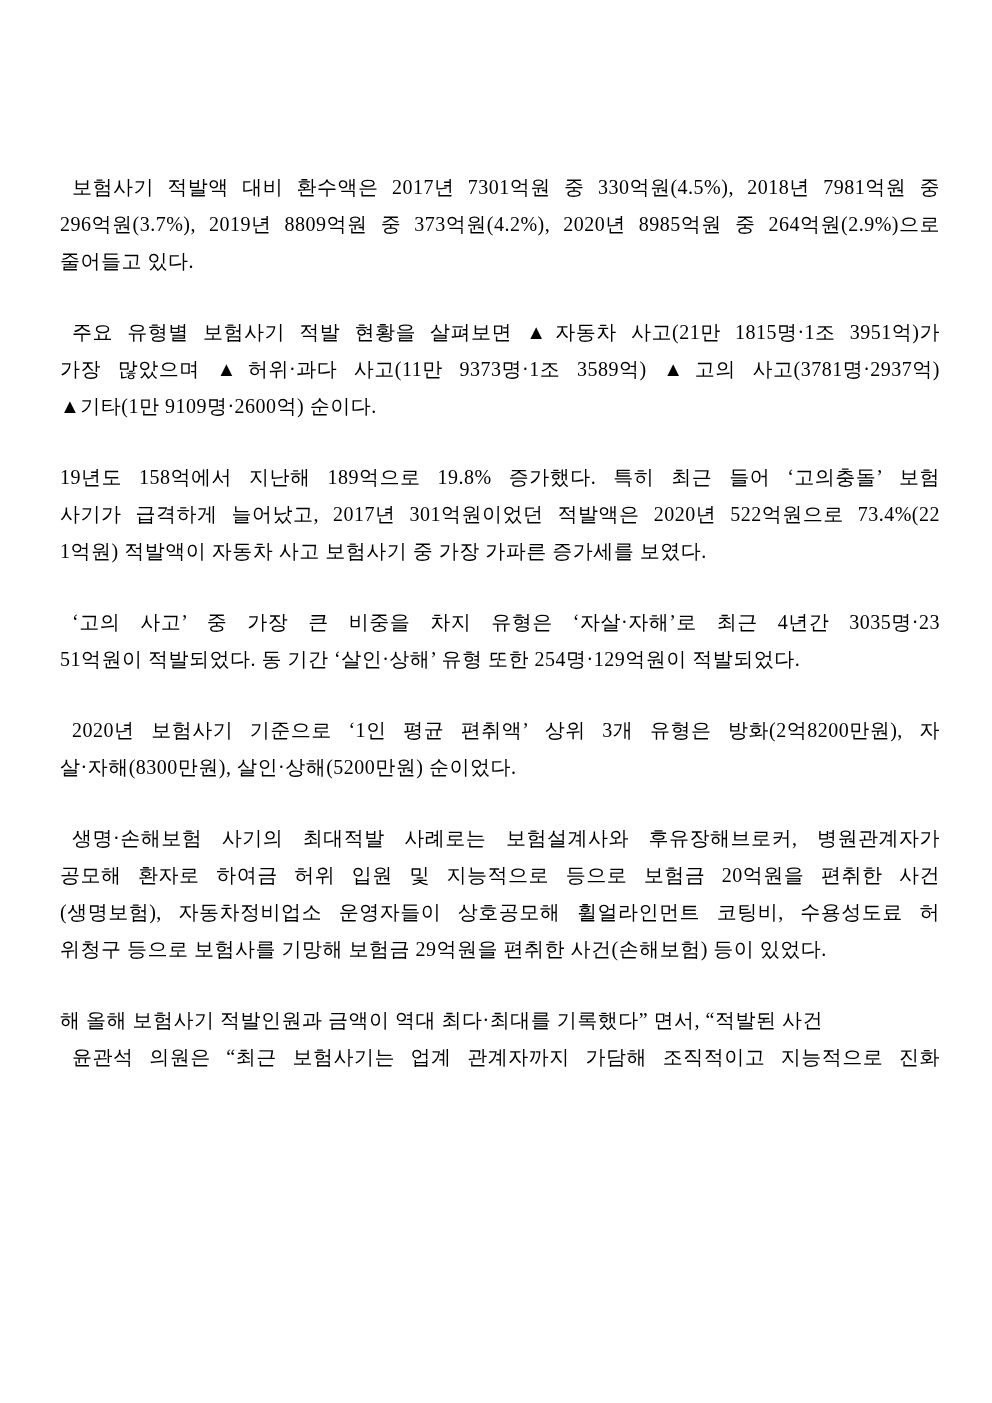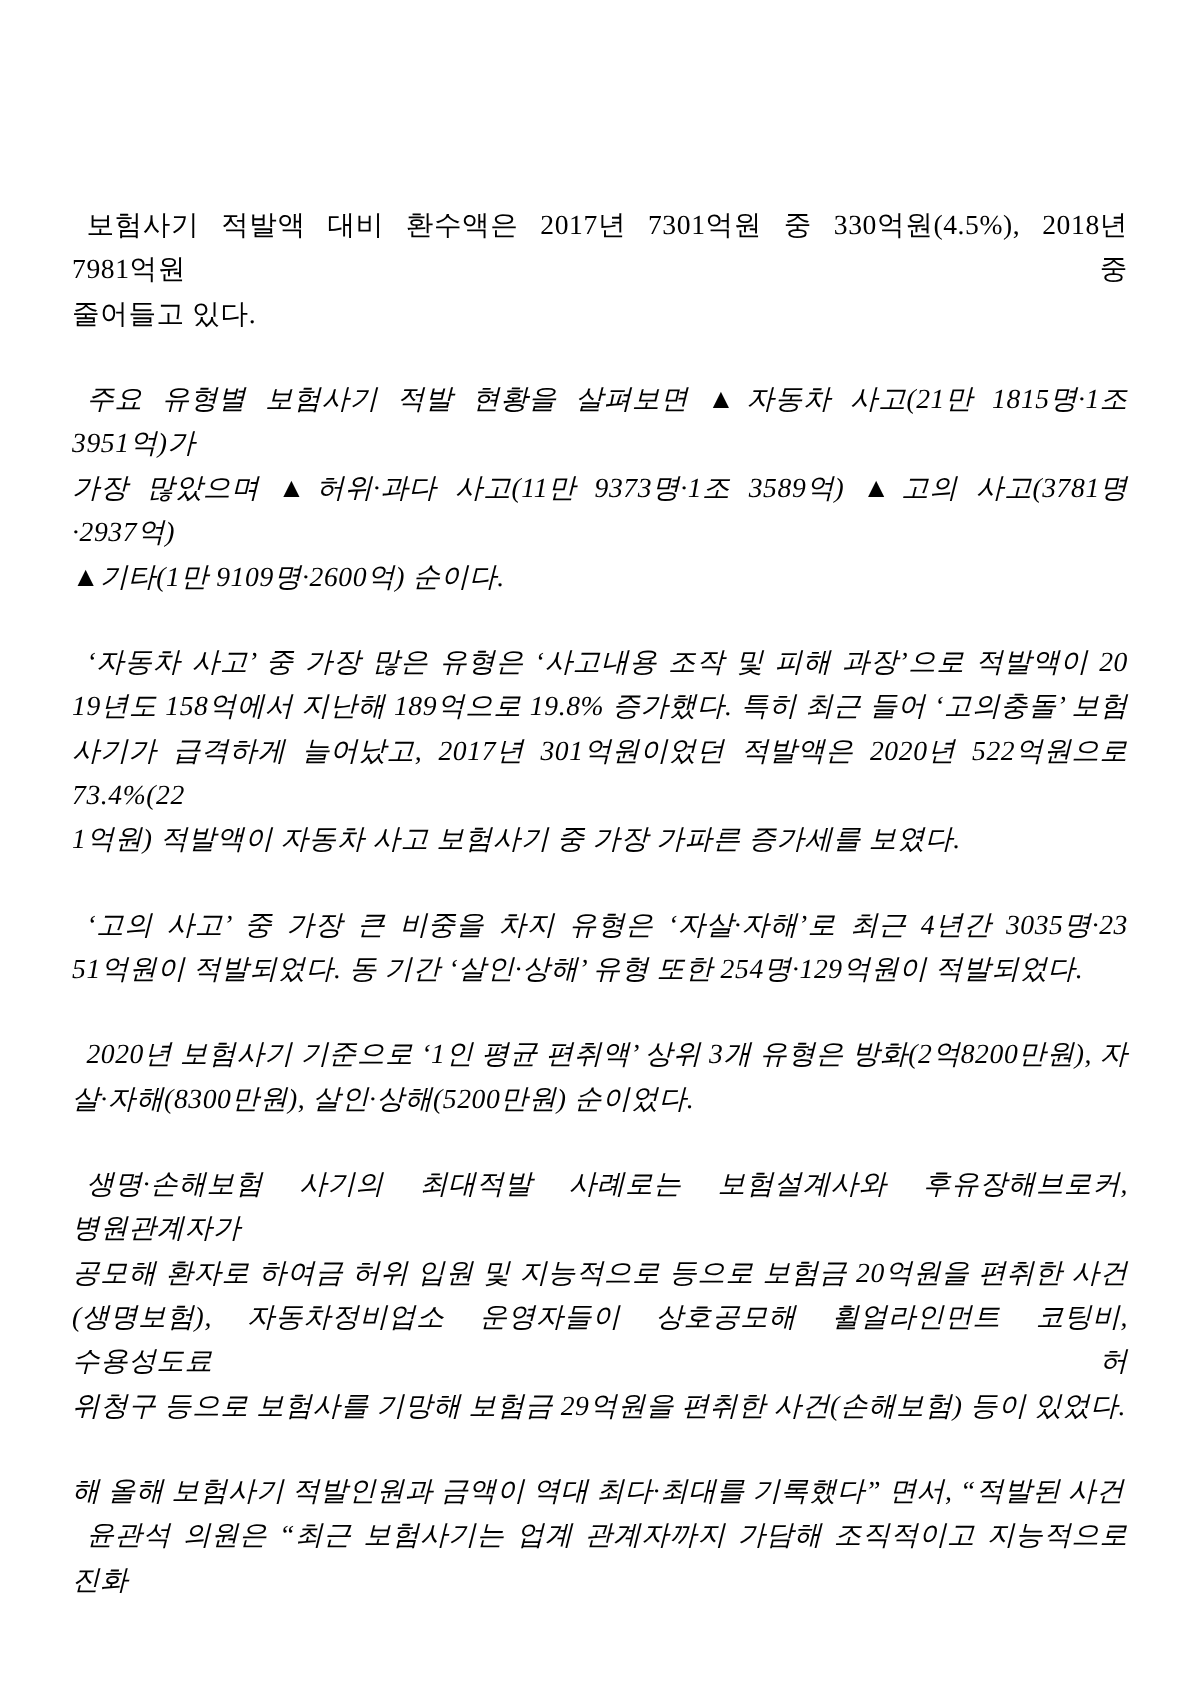--- a/index.html
+++ b/index.html
@@ -16,52 +16,52 @@
     font-family: "Liberation Serif", "DejaVu Serif", serif;
     color: #000000;
   }
   .text-block {
     position: absolute;
     top: 169px;
     left: 60px;
     width: 880px;
   }
   .para { margin: 0; }
-  .para + .para { margin-top: 34px; font-style: italic; }
+  .para + .para { margin-top: 34px; }
   .line {
-    font-size: 23px;
+    font-size: 20px;
     line-height: 37px;
     letter-spacing: 0.5px;
     text-align: justify;
     text-align-last: justify;
     word-break: keep-all;
     white-space: normal;
   }
   .line.first { text-indent: 12px; }
   .line.final {
     text-align: left;
     text-align-last: left;
   }
 </style>
 </head>
 <body>
 
 <div class="page">
   <div class="text-block">
       <div class="para">
         <div class="line first">보험사기 적발액 대비 환수액은 2017년 7301억원 중 330억원(4.5%), 2018년 7981억원 중</div>
+        <div class="line">296억원(3.7%), 2019년 8809억원 중 373억원(4.2%), 2020년 8985억원 중 264억원(2.9%)으로</div>
         <div class="line final">줄어들고 있다.</div>
       </div>
       <div class="para">
         <div class="line first">주요 유형별 보험사기 적발 현황을 살펴보면 ▲자동차 사고(21만 1815명·1조 3951억)가</div>
         <div class="line">가장 많았으며 ▲허위·과다 사고(11만 9373명·1조 3589억) ▲고의 사고(3781명·2937억)</div>
         <div class="line final">▲기타(1만 9109명·2600억) 순이다.</div>
       </div>
       <div class="para">
-        <div class="line first">‘자동차 사고’ 중 가장 많은 유형은 ‘사고내용 조작 및 피해 과장’으로 적발액이 20</div>
         <div class="line">19년도 158억에서 지난해 189억으로 19.8% 증가했다. 특히 최근 들어 ‘고의충돌’ 보험</div>
         <div class="line">사기가 급격하게 늘어났고, 2017년 301억원이었던 적발액은 2020년 522억원으로 73.4%(22</div>
         <div class="line final">1억원) 적발액이 자동차 사고 보험사기 중 가장 가파른 증가세를 보였다.</div>
       </div>
       <div class="para">
         <div class="line first">‘고의 사고’ 중 가장 큰 비중을 차지 유형은 ‘자살·자해’로 최근 4년간 3035명·23</div>
         <div class="line final">51억원이 적발되었다. 동 기간 ‘살인·상해’ 유형 또한 254명·129억원이 적발되었다.</div>
       </div>
       <div class="para">
         <div class="line first">2020년 보험사기 기준으로 ‘1인 평균 편취액’ 상위 3개 유형은 방화(2억8200만원), 자</div>

